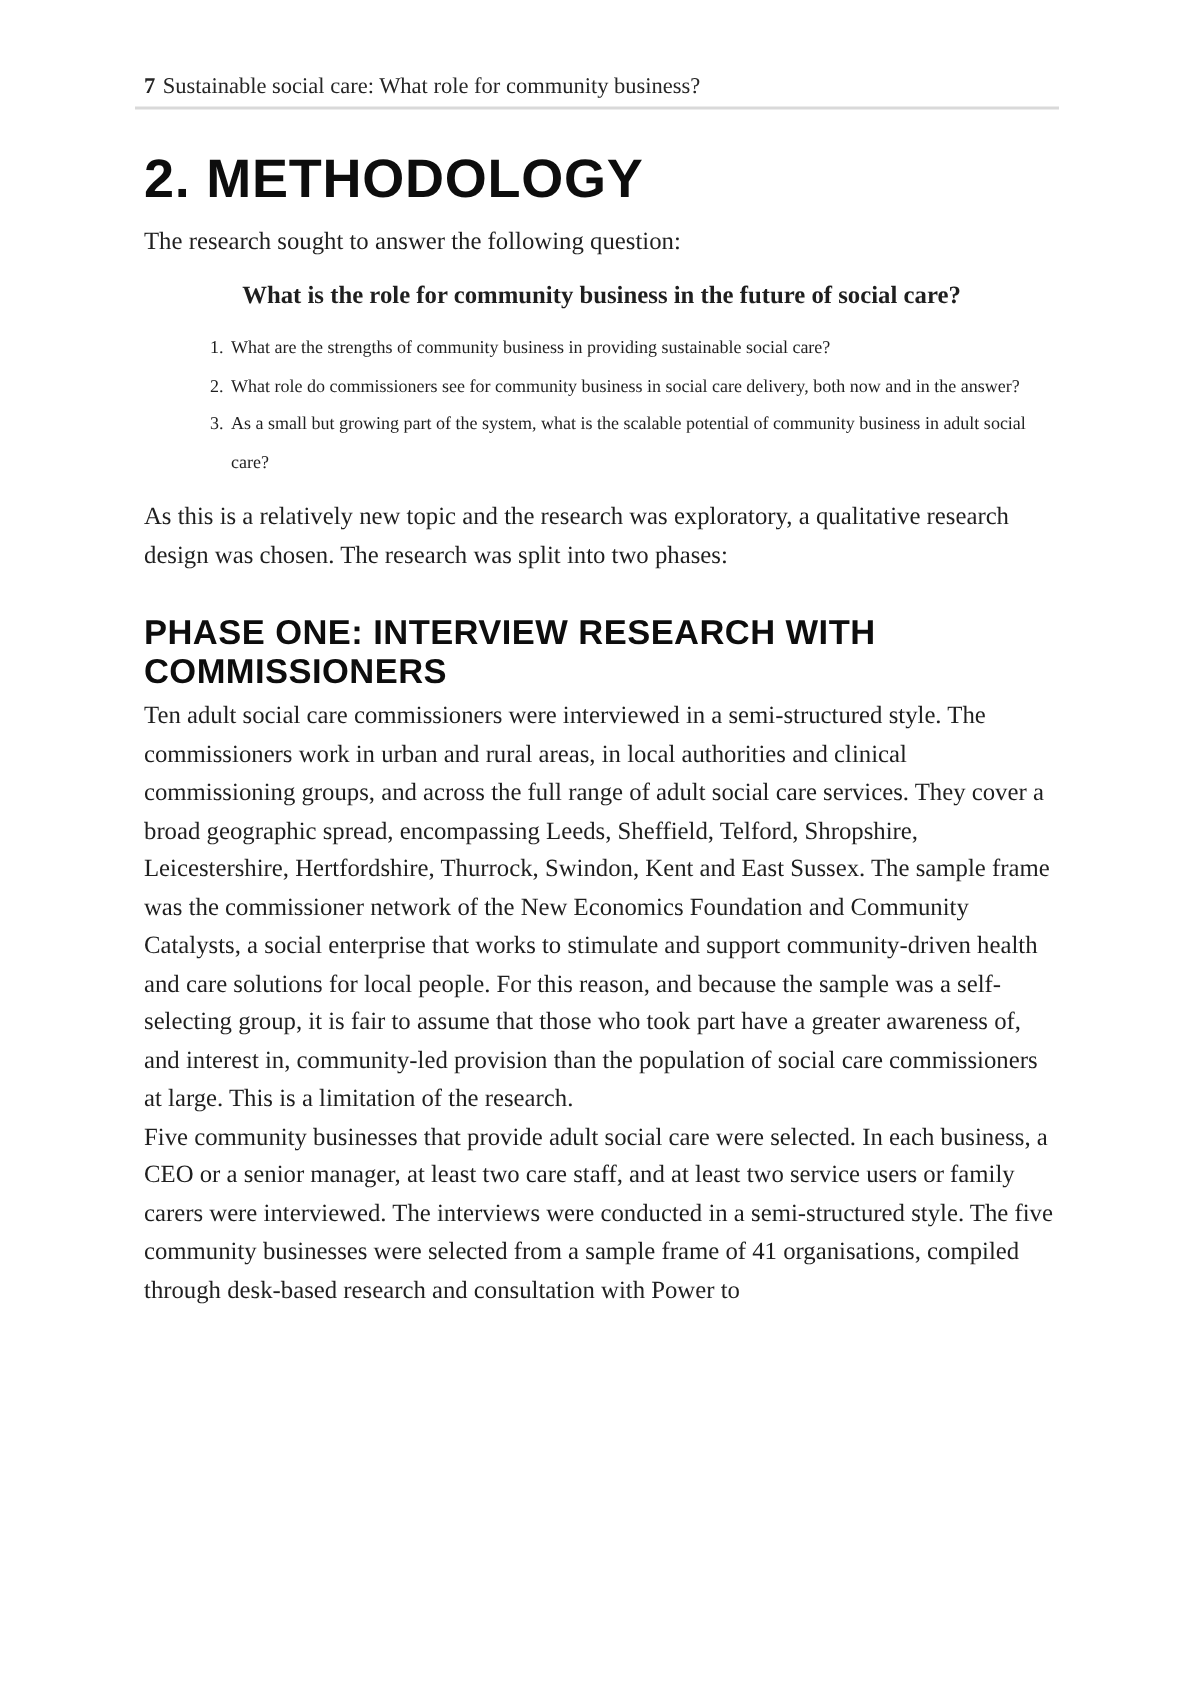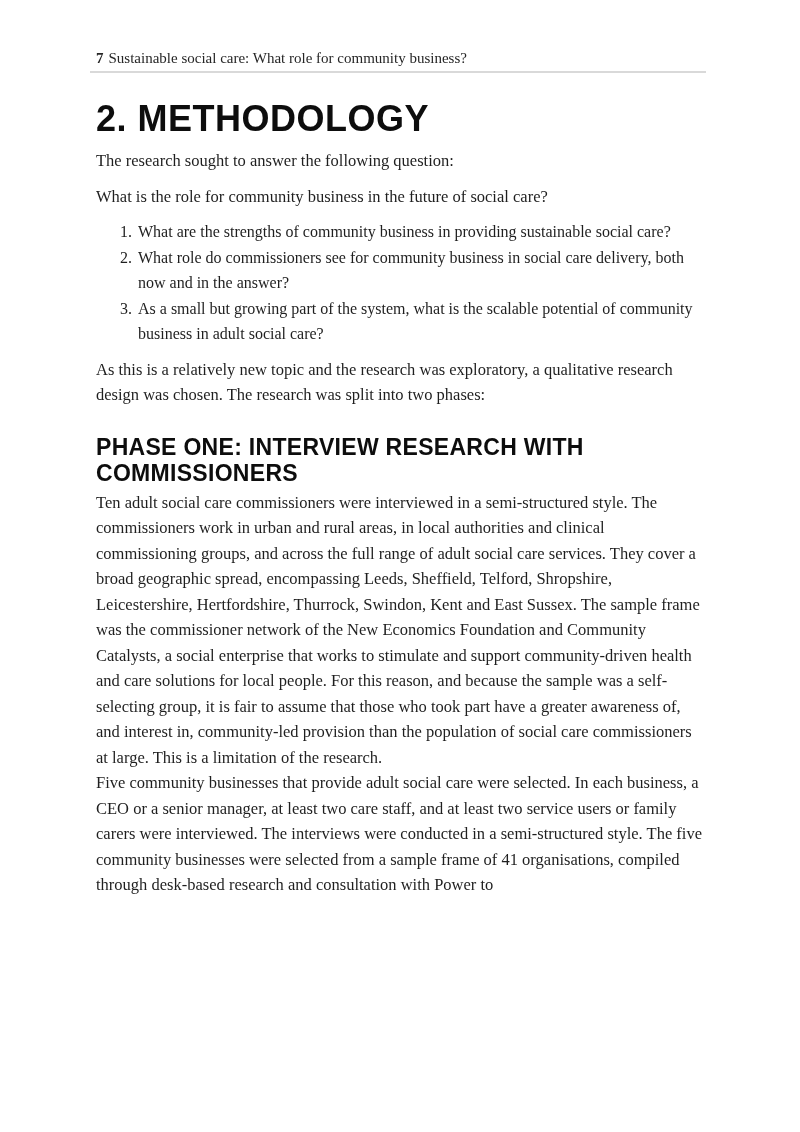--- a/index.html
+++ b/index.html
@@ -47,26 +47,27 @@
     margin: 27px 0 0 0;
   }
   p {
     font-size: 16.5px;
     line-height: 25.5px;
     margin: 10px 0;
   }
   p.first-after-title {
   }
   p.question {
-    font-weight: normal;
+    font-weight: bold;
+    text-align: center;
   }
   ol.subq {
-    margin: 10px 0;
+    margin: 10px 16px;
     padding-left: 40px;
-    font-size: 16px;
+    font-size: 12px;
     line-height: 25.5px;
   }
   ol.subq li {
     padding-left: 2px;
     margin: 0;
   }
   h2 {
     font-family: "Liberation Sans", sans-serif;
     font-weight: bold;
     font-size: 23px;

